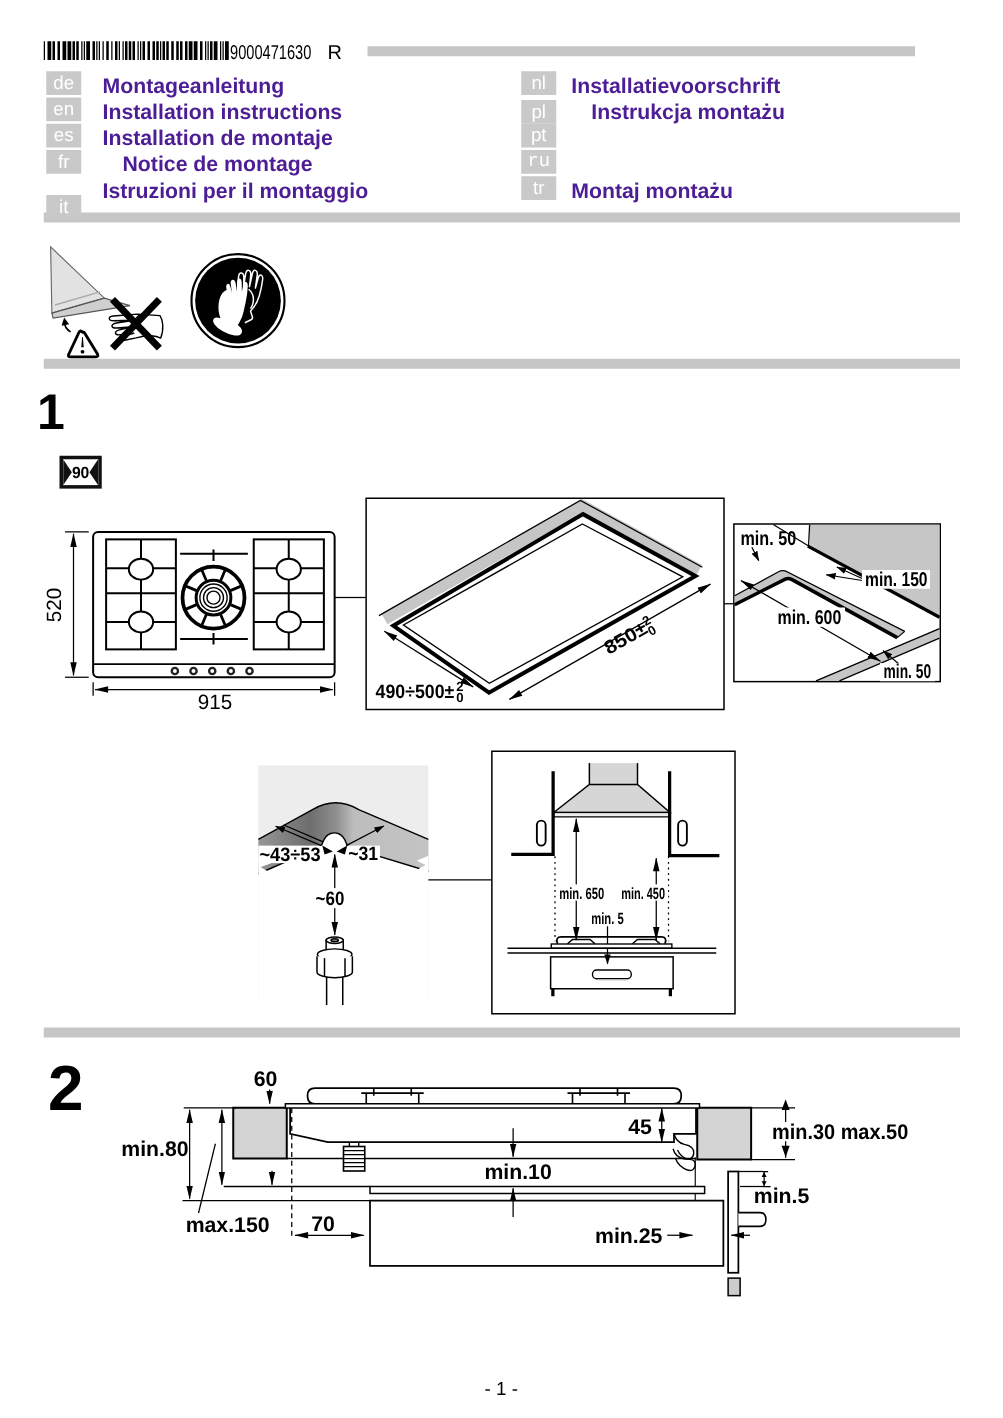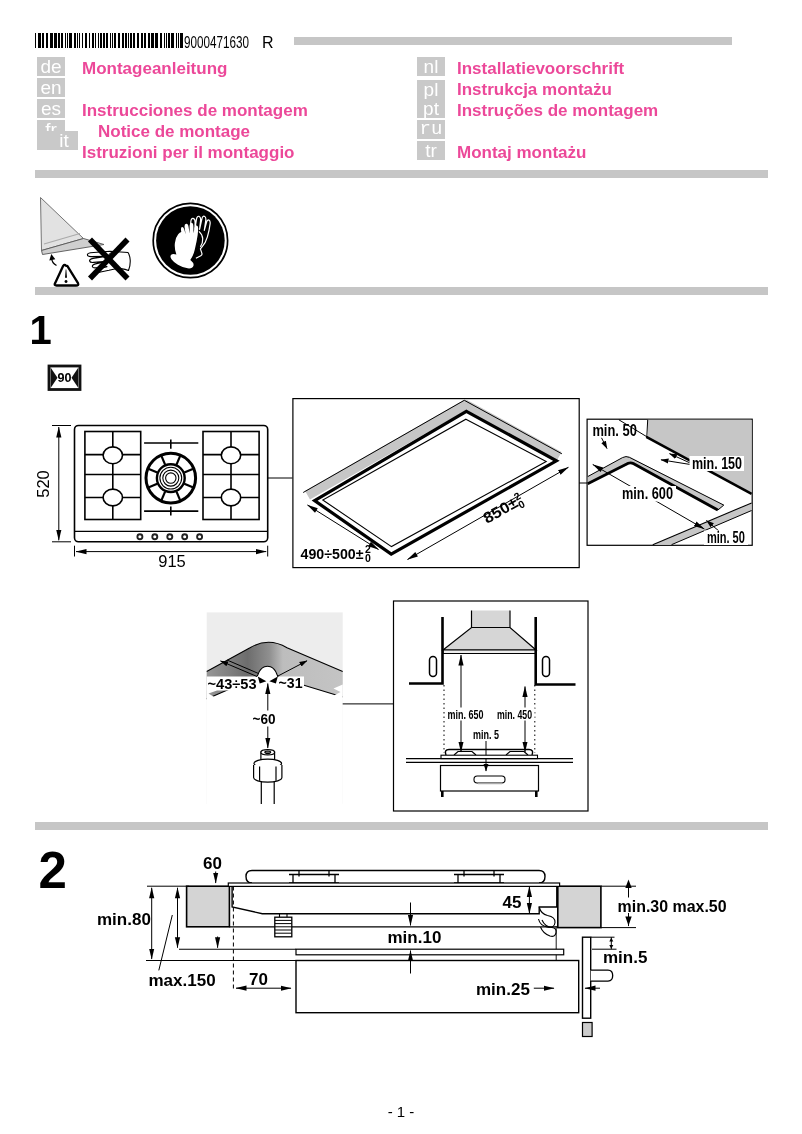--- a/index.html
+++ b/index.html
@@ -1,48 +1,48 @@
 <!DOCTYPE html>
 <html><head>
 <meta charset="utf-8">
 <style>
 html,body{margin:0;padding:0;background:#fff;}
 #page{position:relative;width:802px;height:1134px;background:#fff;overflow:hidden;
  font-family:"Liberation Sans",sans-serif;}
 .code{position:absolute;width:28px;height:19px;background:#c9c9c9;color:#fff;
- font-size:19px;line-height:19px;text-align:center;}
-.ttl{position:absolute;font-size:17px;font-weight:bold;color:#ec4899;white-space:nowrap;}
+ font-size:15px;line-height:19px;text-align:center;}
+.ttl{position:absolute;font-size:17px;font-weight:bold;color:#4c1d95;white-space:nowrap;}
 .bar{position:absolute;background:#c6c6c6;}
 </style>
 </head>
 <body>
 <div id="page">
 
 <div class="bar" style="left:294px;top:37px;width:438px;height:8px;"></div>
 <div class="bar" style="left:35px;top:170px;width:733px;height:8px;"></div>
 <div class="bar" style="left:35px;top:287px;width:733px;height:8px;"></div>
 <div class="bar" style="left:35px;top:822px;width:733px;height:8px;"></div>
 
 <div class="code" style="left:37px;top:57px;">de</div>
 <div class="code" style="left:37px;top:78px;">en</div>
 <div class="code" style="left:37px;top:99px;">es</div>
 <div class="code" style="left:37px;top:120px;">fr</div>
-<div class="code" style="left:37px;top:131px;padding-left:13px;">it</div>
+<div class="code" style="left:37px;top:156px;">it</div>
 <div class="code" style="left:417px;top:57px;">nl</div>
 <div class="code" style="left:417px;top:80px;">pl</div>
 <div class="code" style="left:417px;top:99px;">pt</div>
 <div class="code" style="left:417px;top:120px;font-family:Liberation Mono, monospace;">ru</div>
 <div class="code" style="left:417px;top:141px;">tr</div>
 <div class="ttl" style="left:82px;top:59px;">Montageanleitung</div>
-<div class="ttl" style="left:82px;top:101px;">Instrucciones de montagem</div>
+<div class="ttl" style="left:82px;top:80px;">Installation instructions</div>
+<div class="ttl" style="left:82px;top:101px;">Installation de montaje</div>
 <div class="ttl" style="left:66px;top:122px;margin-left:32px;">Notice de montage</div>
 <div class="ttl" style="left:82px;top:143px;">Istruzioni per il montaggio</div>
 <div class="ttl" style="left:457px;top:59px;">Installatievoorschrift</div>
-<div class="ttl" style="left:457px;top:80px;">Instrukcja montażu</div>
-<div class="ttl" style="left:457px;top:101px;">Instruções de montagem</div>
+<div class="ttl" style="left:473px;top:80px;">Instrukcja montażu</div>
 <div class="ttl" style="left:457px;top:143px;">Montaj montażu</div>
 
 <div style="position:absolute;left:29.5px;top:310.3px;font-size:40px;font-weight:bold;line-height:1;">1</div>
 <div style="position:absolute;left:38.4px;top:844.5px;font-size:51px;font-weight:bold;line-height:1;">2</div>
 <div style="position:absolute;left:0;top:1103px;width:802px;text-align:center;font-size:15px;">- 1 -</div>
 <svg id="gfx" width="802" height="1134" viewBox="0 0 802 1134" style="position:absolute;left:0;top:0;" font-family="Liberation Sans, sans-serif" fill="none" stroke="none">
 <defs>
 <marker id="ab" markerWidth="12" markerHeight="8" refX="10.5" refY="4" orient="auto" markerUnits="userSpaceOnUse">
  <path d="M0,1.4 L11,4 L0,6.6 z" fill="#000"></path>
 </marker>

